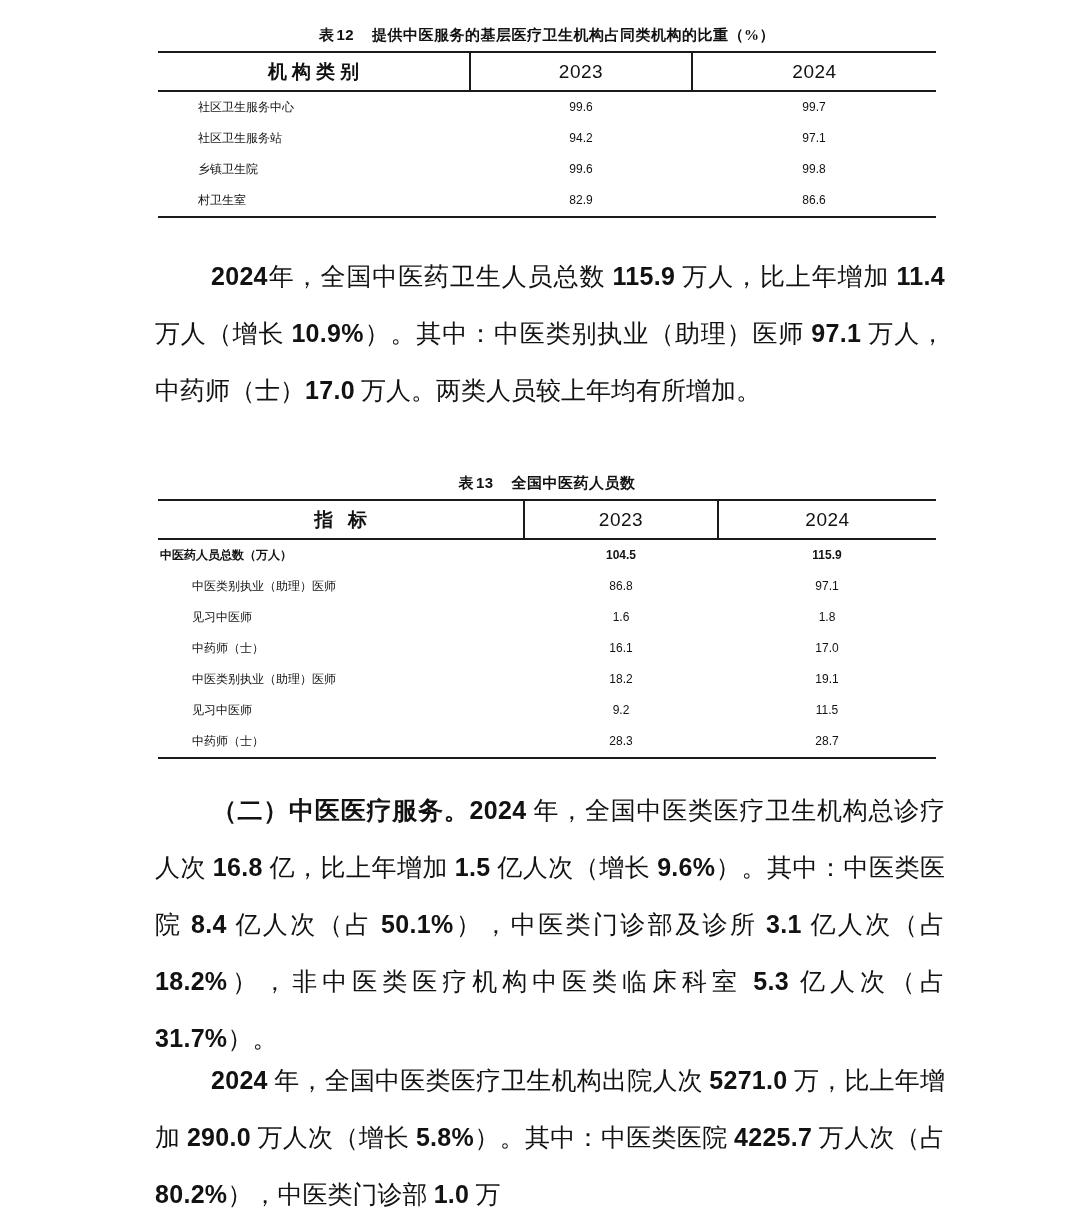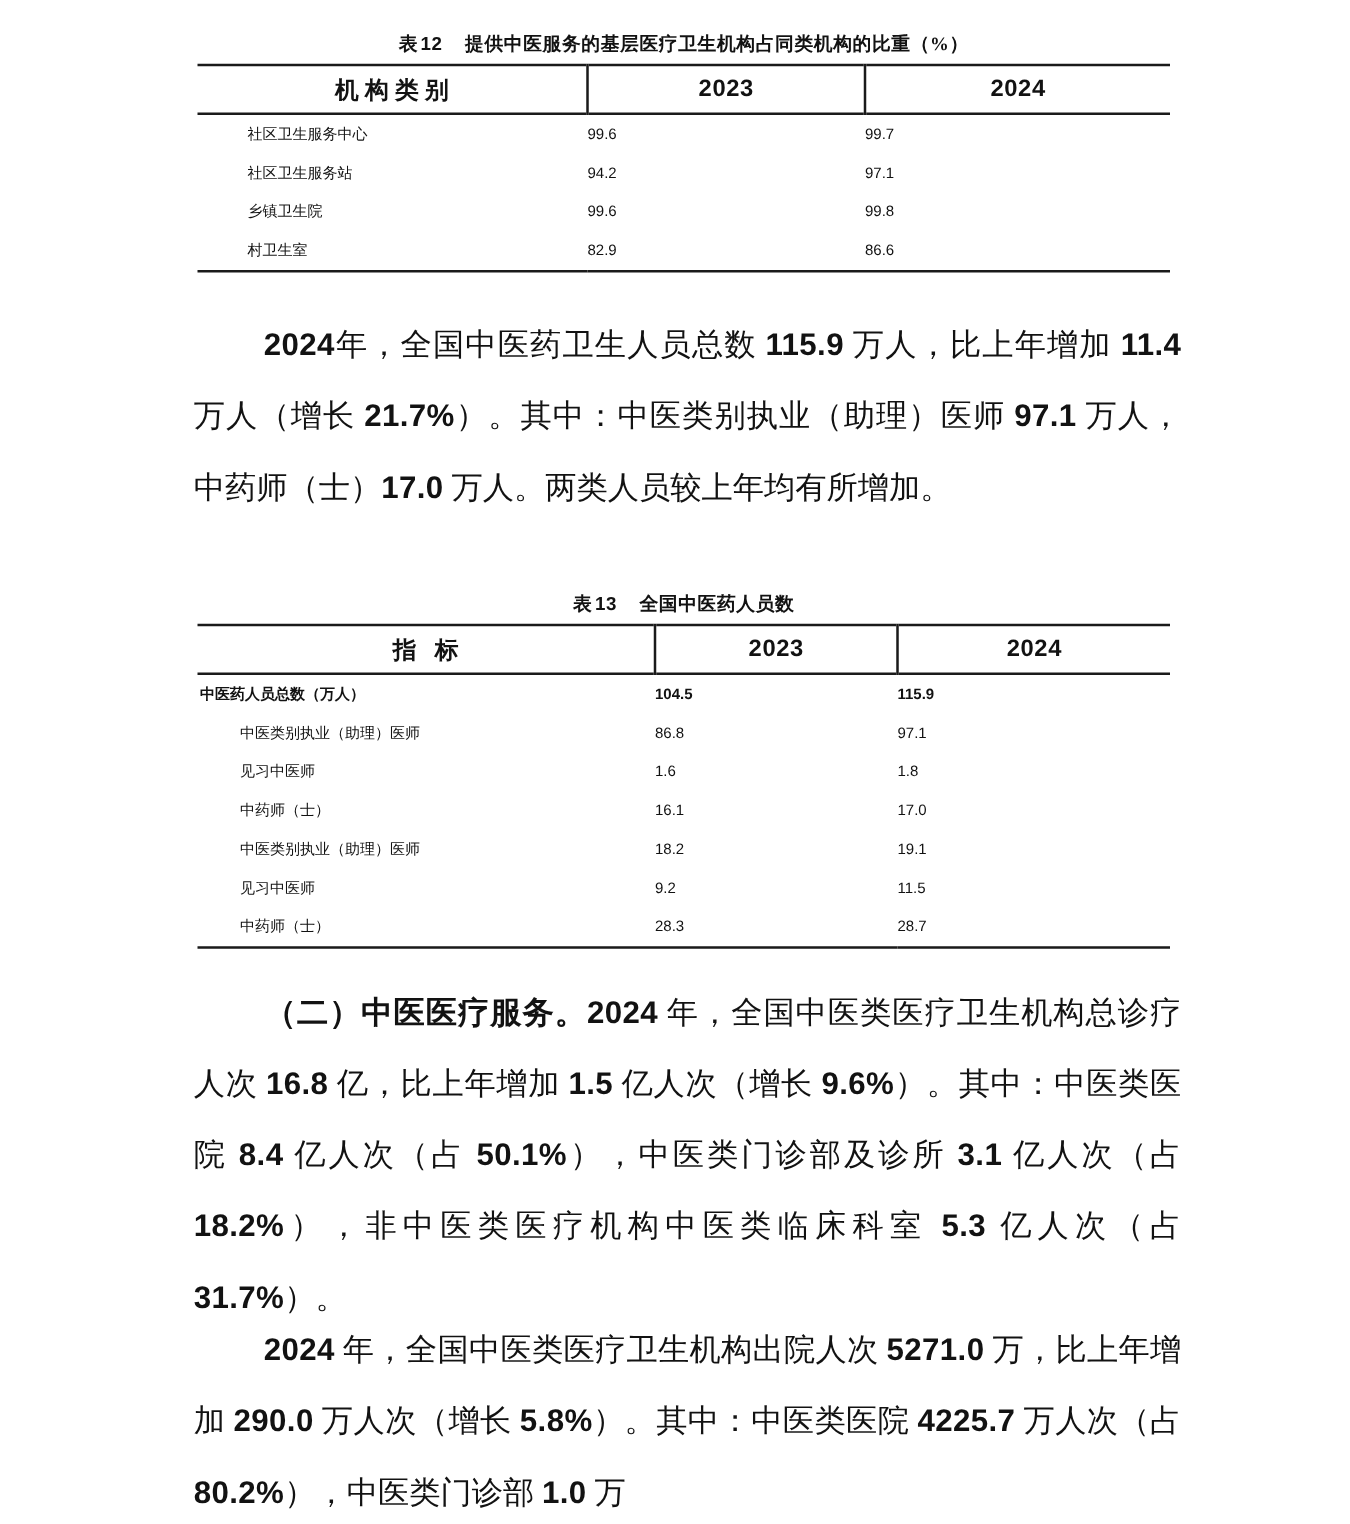--- a/index.html
+++ b/index.html
@@ -68,42 +68,42 @@
     height: 37px;
     font-size: 19px;
     font-weight: 700;
     text-align: center;
   }
   .doc-table thead tr.head-row > th.vline {
     border-left: 2px solid #1a1a1a;
   }
   .head-num {
     font-family: "Liberation Sans", "DejaVu Sans", sans-serif;
-    font-weight: 700;
+    font-weight: 400;
     font-size: 19px;
     letter-spacing: 0.5px;
   }
   .head-label-spaced {
     letter-spacing: 5px;
     padding-left: 5px;
     margin-top: 36px;
   }
 
   
   .doc-table tbody td {
     height: 31px;
     font-size: 12px;
     line-height: 31px;
   }
   td.cell-label {
     text-align: left;
     white-space: nowrap;
   }
   td.cell-num {
-    text-align: left;
+    text-align: center;
     font-family: "Liberation Sans", "DejaVu Sans", sans-serif;
     font-size: 18.5px;
     padding-right: 2px;
   }
   tr.lvl-0 td.cell-label { padding-left: 40px; }
   tr.lvl-head td.cell-label { padding-left: 2px; font-weight: 700; }
   tr.lvl-1 td.cell-label { padding-left: 34px; }
   tr.bold td.cell-num { font-weight: 700; }
   tr.bold td.cell-label { font-weight: 700; }
 
@@ -188,21 +188,21 @@
         </tr>
         <tr>
           <td class="rule-bottom" colspan="3" style="height:0;line-height:0;"></td>
         </tr>
       </tbody>
     </table>
 
   </div>
 
   <div class="para" style="top:248px;">
-    <span class="ind"></span><span class="num">2024</span><span>年，全国中医药卫生人员总数 </span><span class="num">115.9</span><span> 万人，比上年增加 </span><span class="num">11.4</span><span> 万人（增长 </span><span class="num">21.7%</span><span>）。其中：中医类别执业（助理）医师 </span><span class="num">97.1</span><span> 万人，中药师（士）</span><span class="num">17.0</span><span> 万人。两类人员较上年均有所增加。</span>
+    <span class="ind"></span><span class="num">2024</span><span>年，全国中医药卫生人员总数 </span><span class="num">115.9</span><span> 万人，比上年增加 </span><span class="num">11.4</span><span> 万人（增长 </span><span class="num">10.9%</span><span>）。其中：中医类别执业（助理）医师 </span><span class="num">97.1</span><span> 万人，中药师（士）</span><span class="num">17.0</span><span> 万人。两类人员较上年均有所增加。</span>
   </div>
 
   <div class="tbl-block" style="top:474px;">
     <div class="tbl-caption">
       <span>表</span><span class="cap-num">13</span><span class="cap-gap"></span><span>全国中医药人员数</span>
     </div>
 
     <table class="doc-table">
       <colgroup>
         <col style="width:366px">

